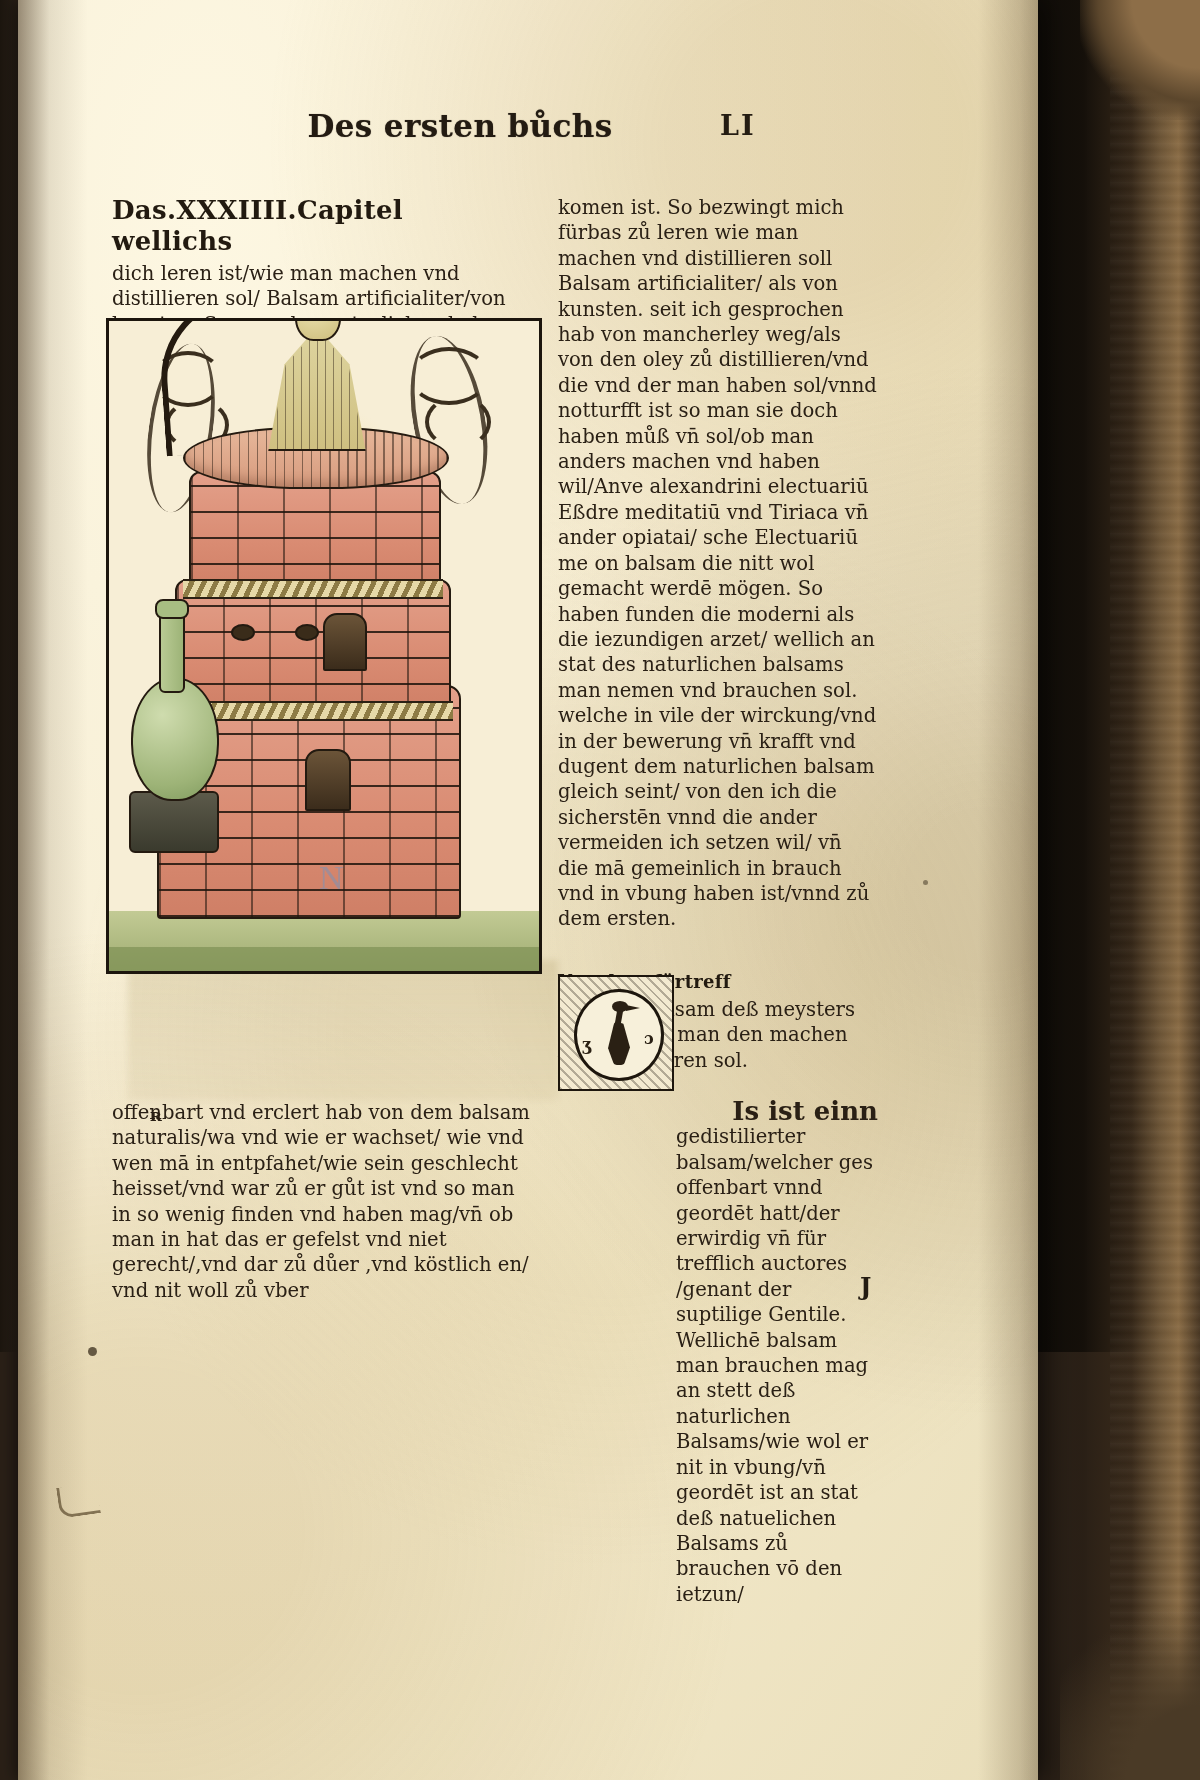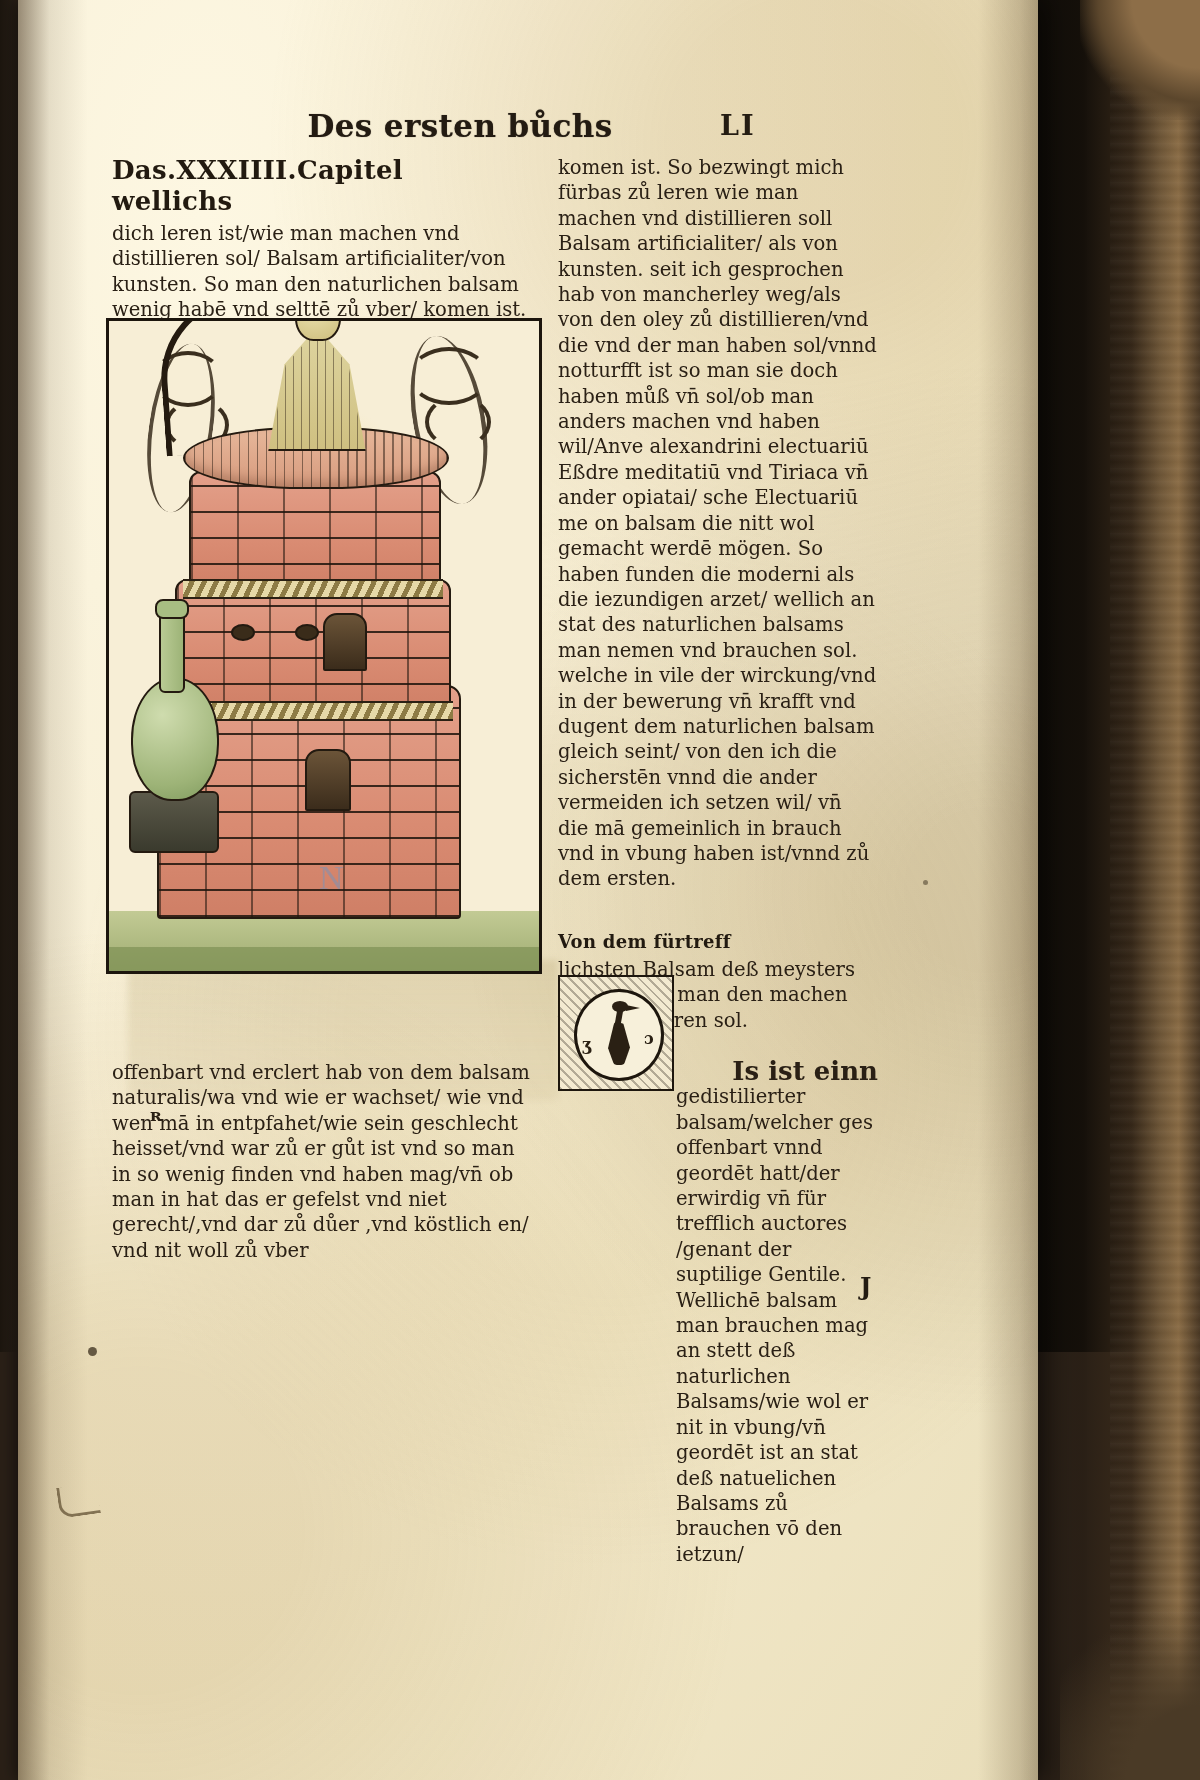--- a/index.html
+++ b/index.html
@@ -280,21 +280,21 @@
   }
   .ib-bird .beak{
     position:absolute;left:26px;top:2px;width:0;height:0;
     border-left:14px solid #2a2014;border-top:3px solid transparent;border-bottom:3px solid transparent;
   }
   .ib-letters{position:absolute;inset:0;}
   .ib-letters span{position:absolute;font-size:16px;color:#2a2014;font-weight:700;}
 
   
   .bigcap{font-size:26px;font-weight:700;text-align:right;}
-  .selectable{cursor:text;}
+  .selectable{cursor:text;margin-top:40px;}
 </style>
 </head>
 <body>
 
 <div id="page">
   <div class="backdrop"></div>
 
   <div class="leaf">
     <div class="foxing"></div>
     <div class="showthrough"></div>

